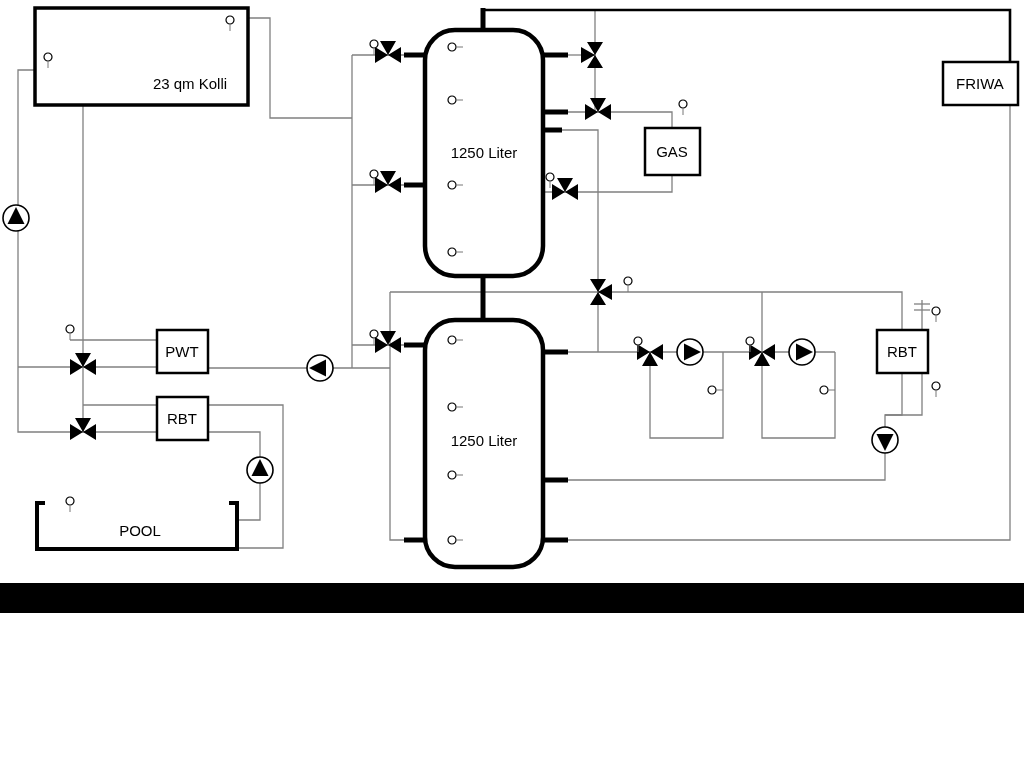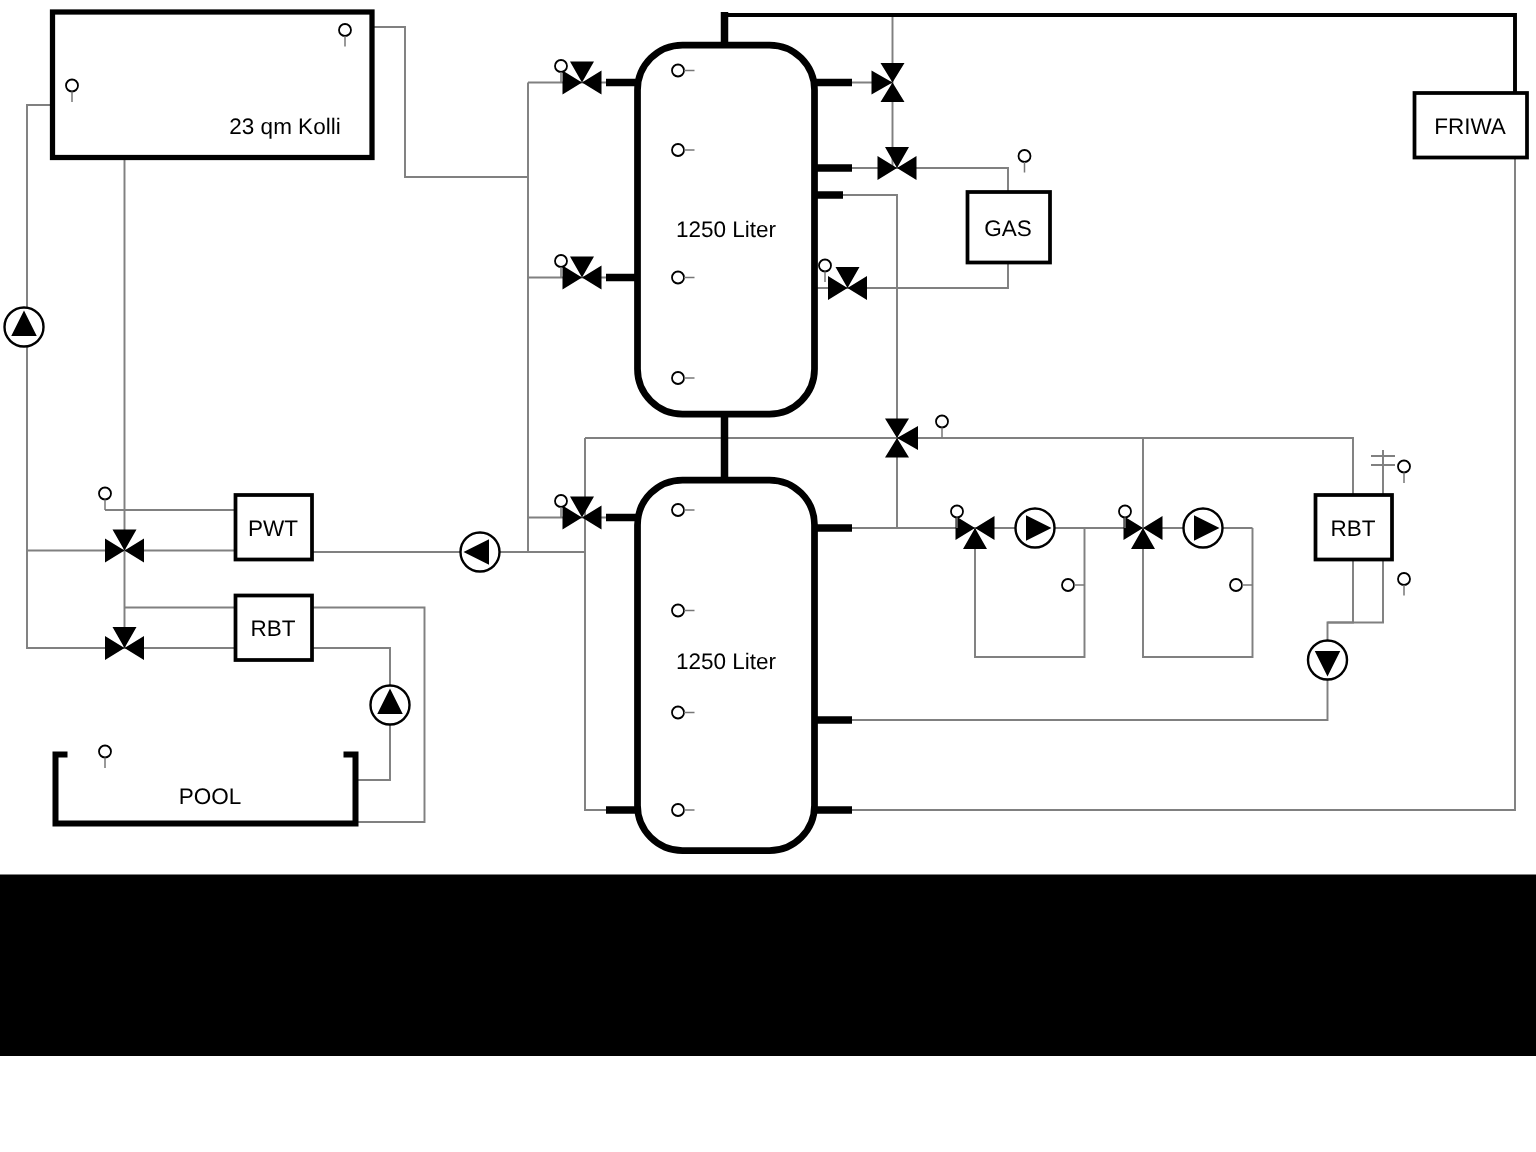--- a/index.html
+++ b/index.html
@@ -1,16 +1,16 @@
 <!DOCTYPE html>
 <html><head>
 <meta charset="utf-8">
 <style>
   html,body{margin:0;padding:0;background:#fff;}
-  #stage{position:relative;width:1024px;height:704px;overflow:hidden;background:#fff;}
+  #stage{position:relative;width:1024px;height:613px;overflow:hidden;background:#fff;}
   svg{display:block;}
   text{font-family:"Liberation Sans","DejaVu Sans",sans-serif;font-size:15px;fill:#000;}
   .pipe{stroke:#808080;stroke-width:1.3;fill:none;}
   .pipe-bold{stroke:#000;stroke-width:2.6;fill:none;}
   .port{stroke:#000;stroke-width:5;fill:none;}
   .box{fill:#fff;stroke:#000;}
 </style>
 </head>
 <body>
 

